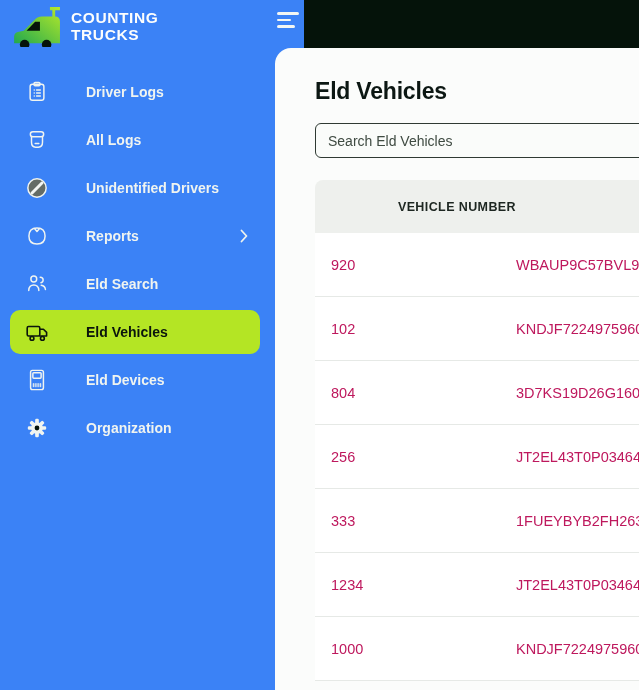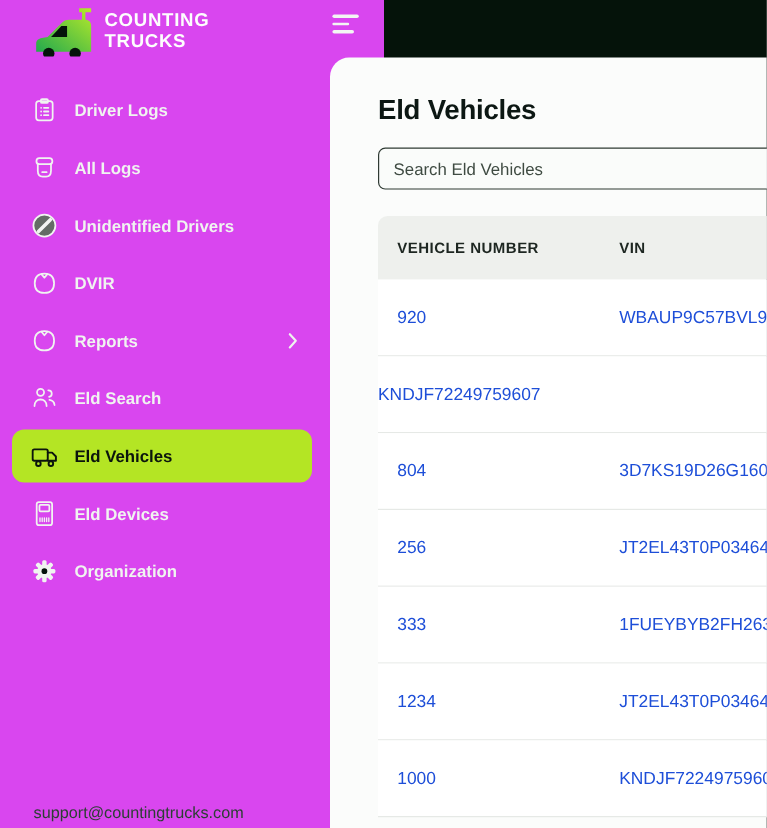--- a/index.html
+++ b/index.html
@@ -3,34 +3,34 @@
 <meta charset="utf-8">
 <style>
   html,body{margin:0;padding:0;}
   body{
     width:639px;height:690px;overflow:hidden;position:relative;
     background:#05130a;
     font-family:"Liberation Sans",sans-serif;
     -webkit-font-smoothing:antialiased;
   }
   
-  .sidebar{position:absolute;left:0;top:0;width:304px;height:690px;background:#d946ef;padding-left:16px;}
+  .sidebar{position:absolute;left:0;top:0;width:304px;height:690px;background:#3b82f6;}
   .logo-row{display:flex;align-items:center;gap:7px;padding:5px 0 0 12px;}
   .logo-svg{width:52px;height:42px;flex:0 0 auto;}
   .brand-name{color:#fdfefd;font-weight:700;font-size:15.5px;line-height:17px;letter-spacing:.6px;}
   .hamburger{position:absolute;left:277px;top:12px;width:26px;height:18px;cursor:pointer;}
   .hamburger span{display:block;height:2.5px;background:#f3f6f3;border-radius:2px;margin-bottom:4.2px;}
   .hamburger .l1{width:22px;}
   .hamburger .l2{width:14px;}
   .hamburger .l3{width:18px;}
   .nav{position:absolute;top:70px;left:10px;width:250px;}
   .nav-item{
     display:flex;align-items:center;height:44px;margin-bottom:4px;
     padding:0 12px 0 15px;border-radius:10px;cursor:pointer;
-    color:#f0f4f0;font-weight:700;font-size:14px;
+    color:#f0f4f0;font-weight:700;font-size:14px;gap:24px;
   }
   .nav-item.active{background:#b4e524;color:#0b150d;}
   .nav-icon{width:24px;height:24px;display:flex;align-items:center;justify-content:center;flex:0 0 auto;}
   .nav-icon svg{width:22px;height:22px;stroke:currentColor;fill:none;stroke-width:1.6;stroke-linecap:round;stroke-linejoin:round;}
   .nav-label{margin-left:13px;white-space:nowrap;}
   .nav-chevron{margin-left:auto;display:none;align-items:center;}
   .sidebar-footer{position:absolute;left:28px;bottom:2px;font-size:13.5px;line-height:20px;color:#2b4033;}
   
   .main{
     position:absolute;left:275px;top:48px;width:364px;height:642px;
@@ -46,24 +46,24 @@
   }
   .search-input::placeholder{color:#3f4b42;}
   
   .table{margin-top:22px;width:400px;}
   .t-head{
     display:flex;align-items:center;height:53px;background:#eef0ed;
     border-top-left-radius:8px;
   }
   .t-head .c1,.t-row .c1{width:201px;box-sizing:border-box;padding-left:16px;flex:0 0 auto;}
   .t-head .c2,.t-row .c2{flex:1;white-space:nowrap;}
-  .th{font-size:12.5px;font-weight:700;letter-spacing:.4px;color:#1d2621;}
+  .th{font-size:12.5px;font-weight:700;letter-spacing:.4px;color:#1d2621;text-align:right;}
   .t-row{display:flex;align-items:center;height:64px;box-sizing:border-box;
     background:#ffffff;border-bottom:1px solid #e6e9e6;}
-  .t-cell{font-size:14.5px;color:#1d4ed8;}
+  .t-cell{font-size:14.5px;color:#be185d;}
 </style>
 </head>
 <body>
 
 <aside class="sidebar">
   <div class="logo-row">
     <svg class="logo-svg" viewBox="0 0 54 44">
       <defs>
         <linearGradient id="lgrad" x1="0%" y1="100%" x2="100%" y2="0%">
           <stop offset="0%" stop-color="#23a94e"></stop>
@@ -117,30 +117,20 @@
     <span class="nav-icon">
           <svg viewBox="0 0 24 24">
             <circle cx="12" cy="12" r="10" fill="#646c66"></circle>
             <line x1="6.6" y1="17.4" x2="17.4" y2="6.6" stroke="#f2f5f2" stroke-width="3.2" stroke-linecap="round"></line>
           </svg>
         </span>
     <span class="nav-label">Unidentified Drivers</span>
 
   </div>
 
-  <div class="nav-item">
-    <span class="nav-icon">
-          <svg viewBox="0 0 24 24" stroke="currentColor" fill="none" stroke-width="1.6" stroke-linecap="round" stroke-linejoin="round">
-            <path d="M12,3.2 C17.2,3.2 20.8,5.2 20.8,12 C20.8,18.8 17.2,20.8 12,20.8 C6.8,20.8 3.2,18.8 3.2,12 C3.2,5.2 6.8,3.2 12,3.2 Z"></path>
-            <path d="M9.3,3.8 L12,7 L14.7,3.8"></path>
-          </svg>
-        </span>
-    <span class="nav-label">DVIR</span>
-
-  </div>
 
 
 
   <div class="nav-item">
     <span class="nav-icon">
           <svg viewBox="0 0 24 24" stroke="currentColor" fill="none" stroke-width="1.6" stroke-linecap="round" stroke-linejoin="round">
             <path d="M12,3.2 C17.2,3.2 20.8,5.2 20.8,12 C20.8,18.8 17.2,20.8 12,20.8 C6.8,20.8 3.2,18.8 3.2,12 C3.2,5.2 6.8,3.2 12,3.2 Z"></path>
             <path d="M9.3,3.8 L12,7 L14.7,3.8"></path>
           </svg>
         </span>
@@ -203,21 +193,20 @@
             </g>
             <circle cx="12" cy="12" r="2.6" fill="#05130a" stroke="none"></circle>
           </svg>
         </span>
     <span class="nav-label">Organization</span>
 
   </div>
 </nav>
 
   <div class="sidebar-footer">
-    <div>support@countingtrucks.com</div>
   </div>
 </aside>
 
 <div class="hamburger">
   <span class="l1"></span>
     <span class="l2"></span>
     <span class="l3"></span>
 </div>
 
 <main class="main">
@@ -231,20 +220,21 @@
         <div class="c1 th">VEHICLE NUMBER</div>
         <div class="c2 th">VIN</div>
       </div>
       <div id="table-body">
   <div class="t-row">
     <div class="t-cell c1">920</div>
     <div class="t-cell c2">WBAUP9C57BVL906</div>
   </div>
 
   <div class="t-row">
+    <div class="t-cell c1">102</div>
     <div class="t-cell c2">KNDJF72249759607</div>
   </div>
 
   <div class="t-row">
     <div class="t-cell c1">804</div>
     <div class="t-cell c2">3D7KS19D26G160000</div>
   </div>
 
   <div class="t-row">
     <div class="t-cell c1">256</div>

